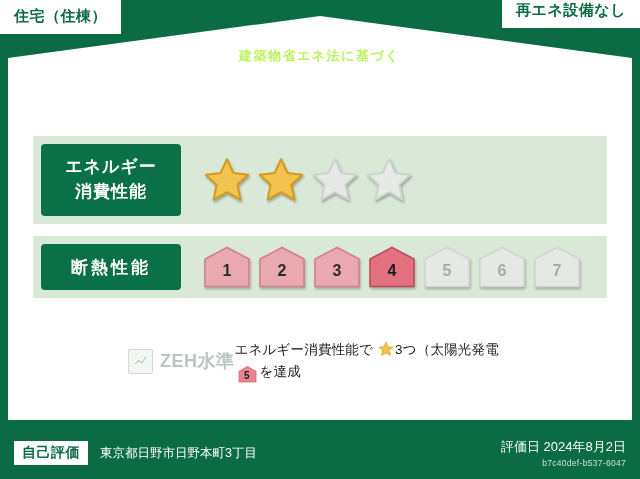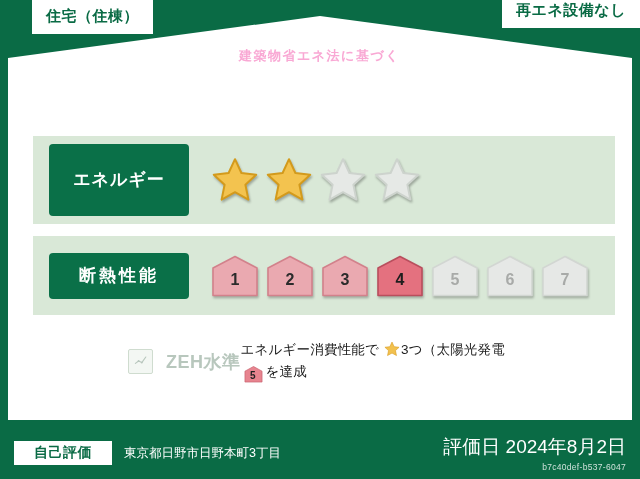--- a/index.html
+++ b/index.html
@@ -22,56 +22,55 @@
     position:absolute;
     background:#ffffff;
     color:#0a6b45;
     font-weight:bold;
     font-size:15px;
     letter-spacing:0.5px;
     display:flex;align-items:center;justify-content:center;
     white-space:nowrap;
     z-index:6;
   }
-  #badge-left{ left:0; top:0; padding:7px 14px 8px 14px;margin-left:32px; }
+  #badge-left{ left:0; top:0; padding:7px 14px 8px 14px; }
   #badge-right{ right:0; top:0; padding:1px 14px 8px 14px; }
 
   
   #panel{
     position:absolute;
     left:8px; top:16px; width:624px; height:404px;
     background:#ffffff;
     clip-path:polygon(0% 10.4%, 50% 0%, 100% 10.4%, 100% 100%, 0% 100%);
     z-index:2;
   }
 
   
   #title-block{
     position:absolute;left:0;right:0;top:47px;
     text-align:center;z-index:4;
   }
   #title-sub{
-    color:#f9a8d4;font-size:13px;font-weight:bold;
+    color:#bef264;font-size:13px;font-weight:bold;
     letter-spacing:1.5px;margin:0 1px 6px 0;
   }
   #title-main{
     color:#0a6b45;font-size:25px;font-weight:bold;
     letter-spacing:2px;margin:0;
   }
 
   
   .row{
     position:absolute;left:33px;width:574px;
     background:#d9e8d7;
     display:flex;align-items:center;
     z-index:4;
-    padding-left:8px;
   }
   #row-energy{ top:136px; height:88px; }
-  #row-insul{  top:236px; height:79px; }
+  #row-insul{  top:236px; height:62px; }
 
   .row-label{
     background:#0a7048;
     color:#ffffff;
     font-weight:bold;
     text-align:center;
     border-radius:4px;
     display:flex;flex-direction:column;justify-content:center;align-items:center;
     flex:0 0 auto;
   }
@@ -115,21 +114,21 @@
   .house.on .hnum{color:#2b2b2b;}
   .house.dim .hnum{color:#a8aaa8;}
   .house.cur .hnum{color:#1d1d1d;}
 
   
   #zeh-note{
     position:absolute;left:33px;top:330px;width:574px;height:62px;
     display:flex;align-items:center;z-index:4;
   }
   #zeh-mark{
-    display:flex;align-items:flex-end;gap:13px;
+    display:flex;align-items:center;gap:7px;
     margin-left:95px;flex:0 0 auto;
   }
   #zeh-icon{
     width:23px;height:23px;border:1px solid #cfdccf;
     background:#f3f7f3;border-radius:2px;
     display:flex;align-items:center;justify-content:center;
   }
   #zeh-text{
     color:#b8c7bd;font-size:18px;font-weight:bold;letter-spacing:0.5px;
   }
@@ -154,48 +153,49 @@
   
   #footer{
     position:absolute;left:0;right:0;bottom:0;height:52px;
     z-index:5;display:flex;align-items:center;
   }
   #footer-left{
     display:flex;align-items:center;margin-left:14px;
   }
   #self-eval{
     background:#ffffff;color:#0a6b45;font-weight:bold;font-size:14px;
-    padding:3px 20px;letter-spacing:0.5px;white-space:nowrap;
+    padding:3px 8px;letter-spacing:0.5px;white-space:nowrap;
   }
   #address{
     color:#ffffff;font-size:12.5px;margin-left:12px;white-space:nowrap;
   }
   #footer-right{
     margin-left:auto;margin-right:14px;text-align:right;color:#ffffff;
   }
-  #eval-date{font-size:19px;white-space:nowrap;}
+  #eval-date{font-size:13px;white-space:nowrap;}
   #doc-id{font-size:8.5px;opacity:0.8;margin-top:2px;letter-spacing:0.3px;}
 </style>
 </head>
 <body>
 
 <div id="label-root">
 
   <div id="panel"></div>
 
   <div class="top-badge" id="badge-left">住宅（住棟）</div>
   <div class="top-badge" id="badge-right">再エネ設備なし</div>
 
   <div id="title-block">
     <p id="title-sub">建築物省エネ法に基づく</p>
   </div>
 
   <div class="row" id="row-energy">
     <div class="row-label" id="label-energy">
       <span>エネルギー</span>
+      <span>消費性能</span>
     </div>
     <div class="row-body">
       <div class="stars" id="stars">
           <span class="star"><svg viewBox="0 0 24 24" width="48" height="48" aria-hidden="true">
               <polygon points="12,1.6 15.2,8.5 22.6,9.4 17.2,14.4 18.7,21.8 12,18.1 5.3,21.8 6.8,14.4 1.4,9.4 8.8,8.5" fill="#f3c34f" stroke="#d39a1c" stroke-width="1" stroke-linejoin="round"></polygon>
             </svg></span>
           <span class="star"><svg viewBox="0 0 24 24" width="48" height="48" aria-hidden="true">
               <polygon points="12,1.6 15.2,8.5 22.6,9.4 17.2,14.4 18.7,21.8 12,18.1 5.3,21.8 6.8,14.4 1.4,9.4 8.8,8.5" fill="#f3c34f" stroke="#d39a1c" stroke-width="1" stroke-linejoin="round"></polygon>
             </svg></span>
           <span class="star"><svg viewBox="0 0 24 24" width="48" height="48" aria-hidden="true">

